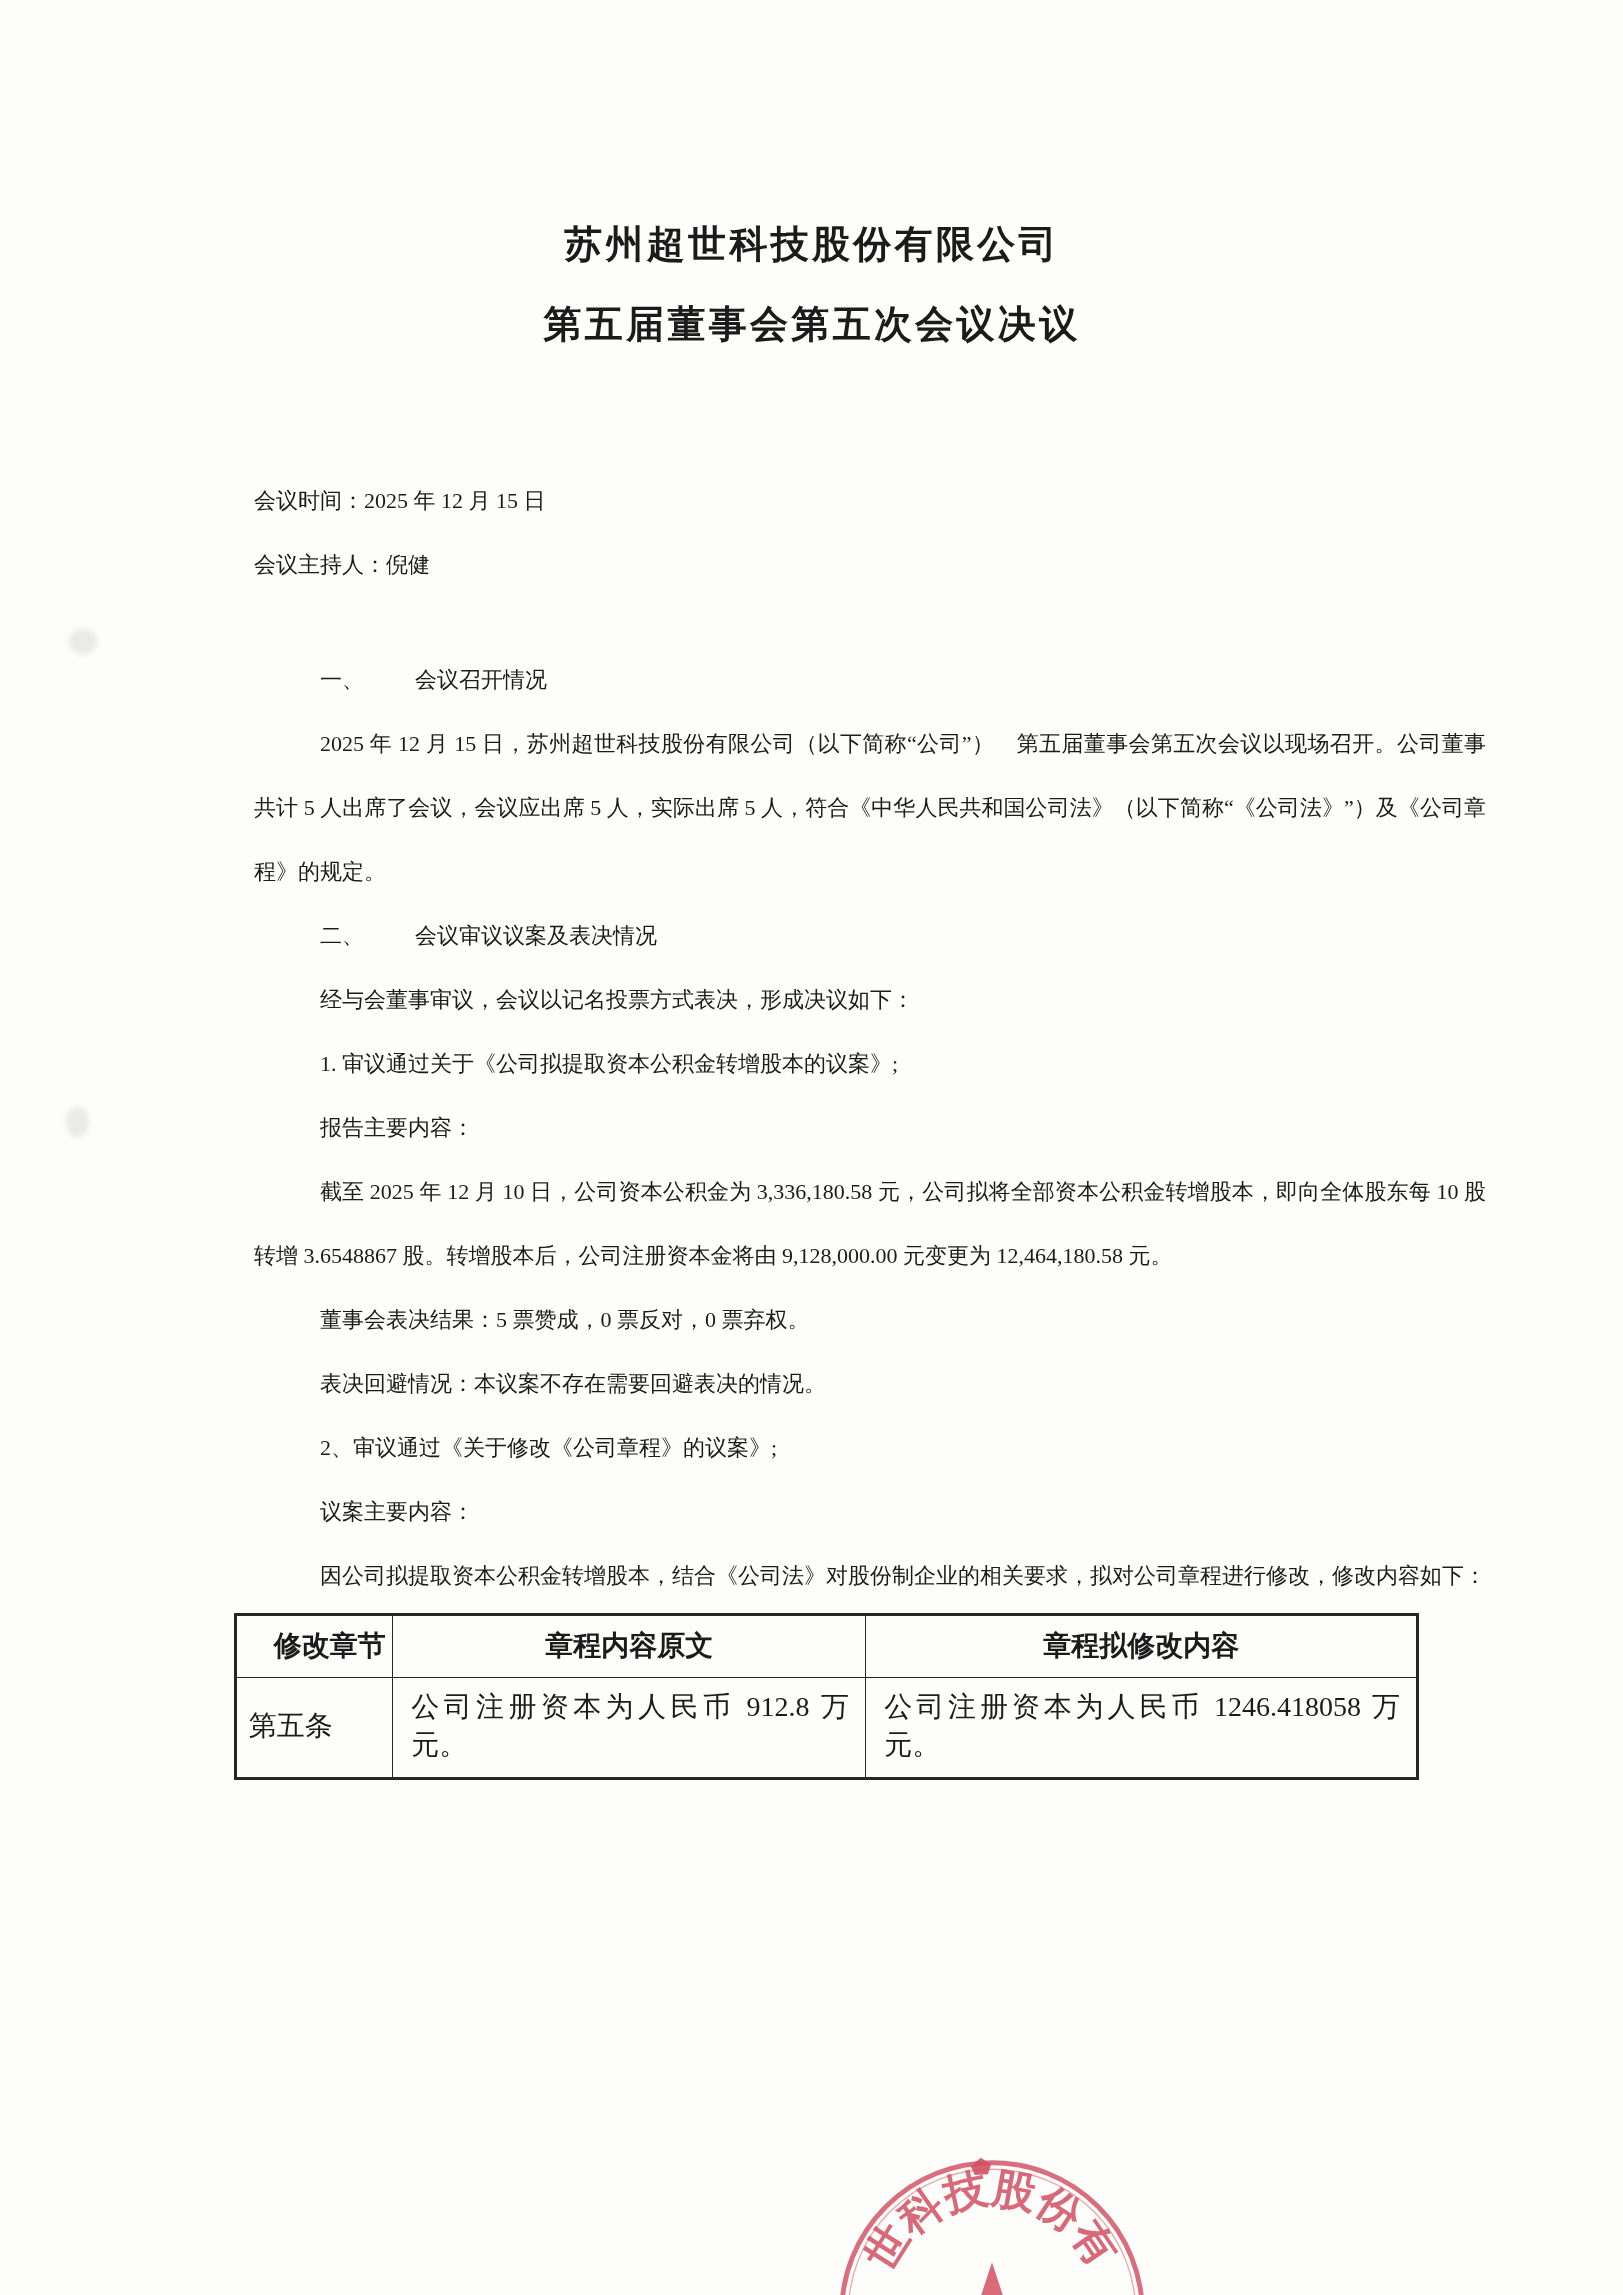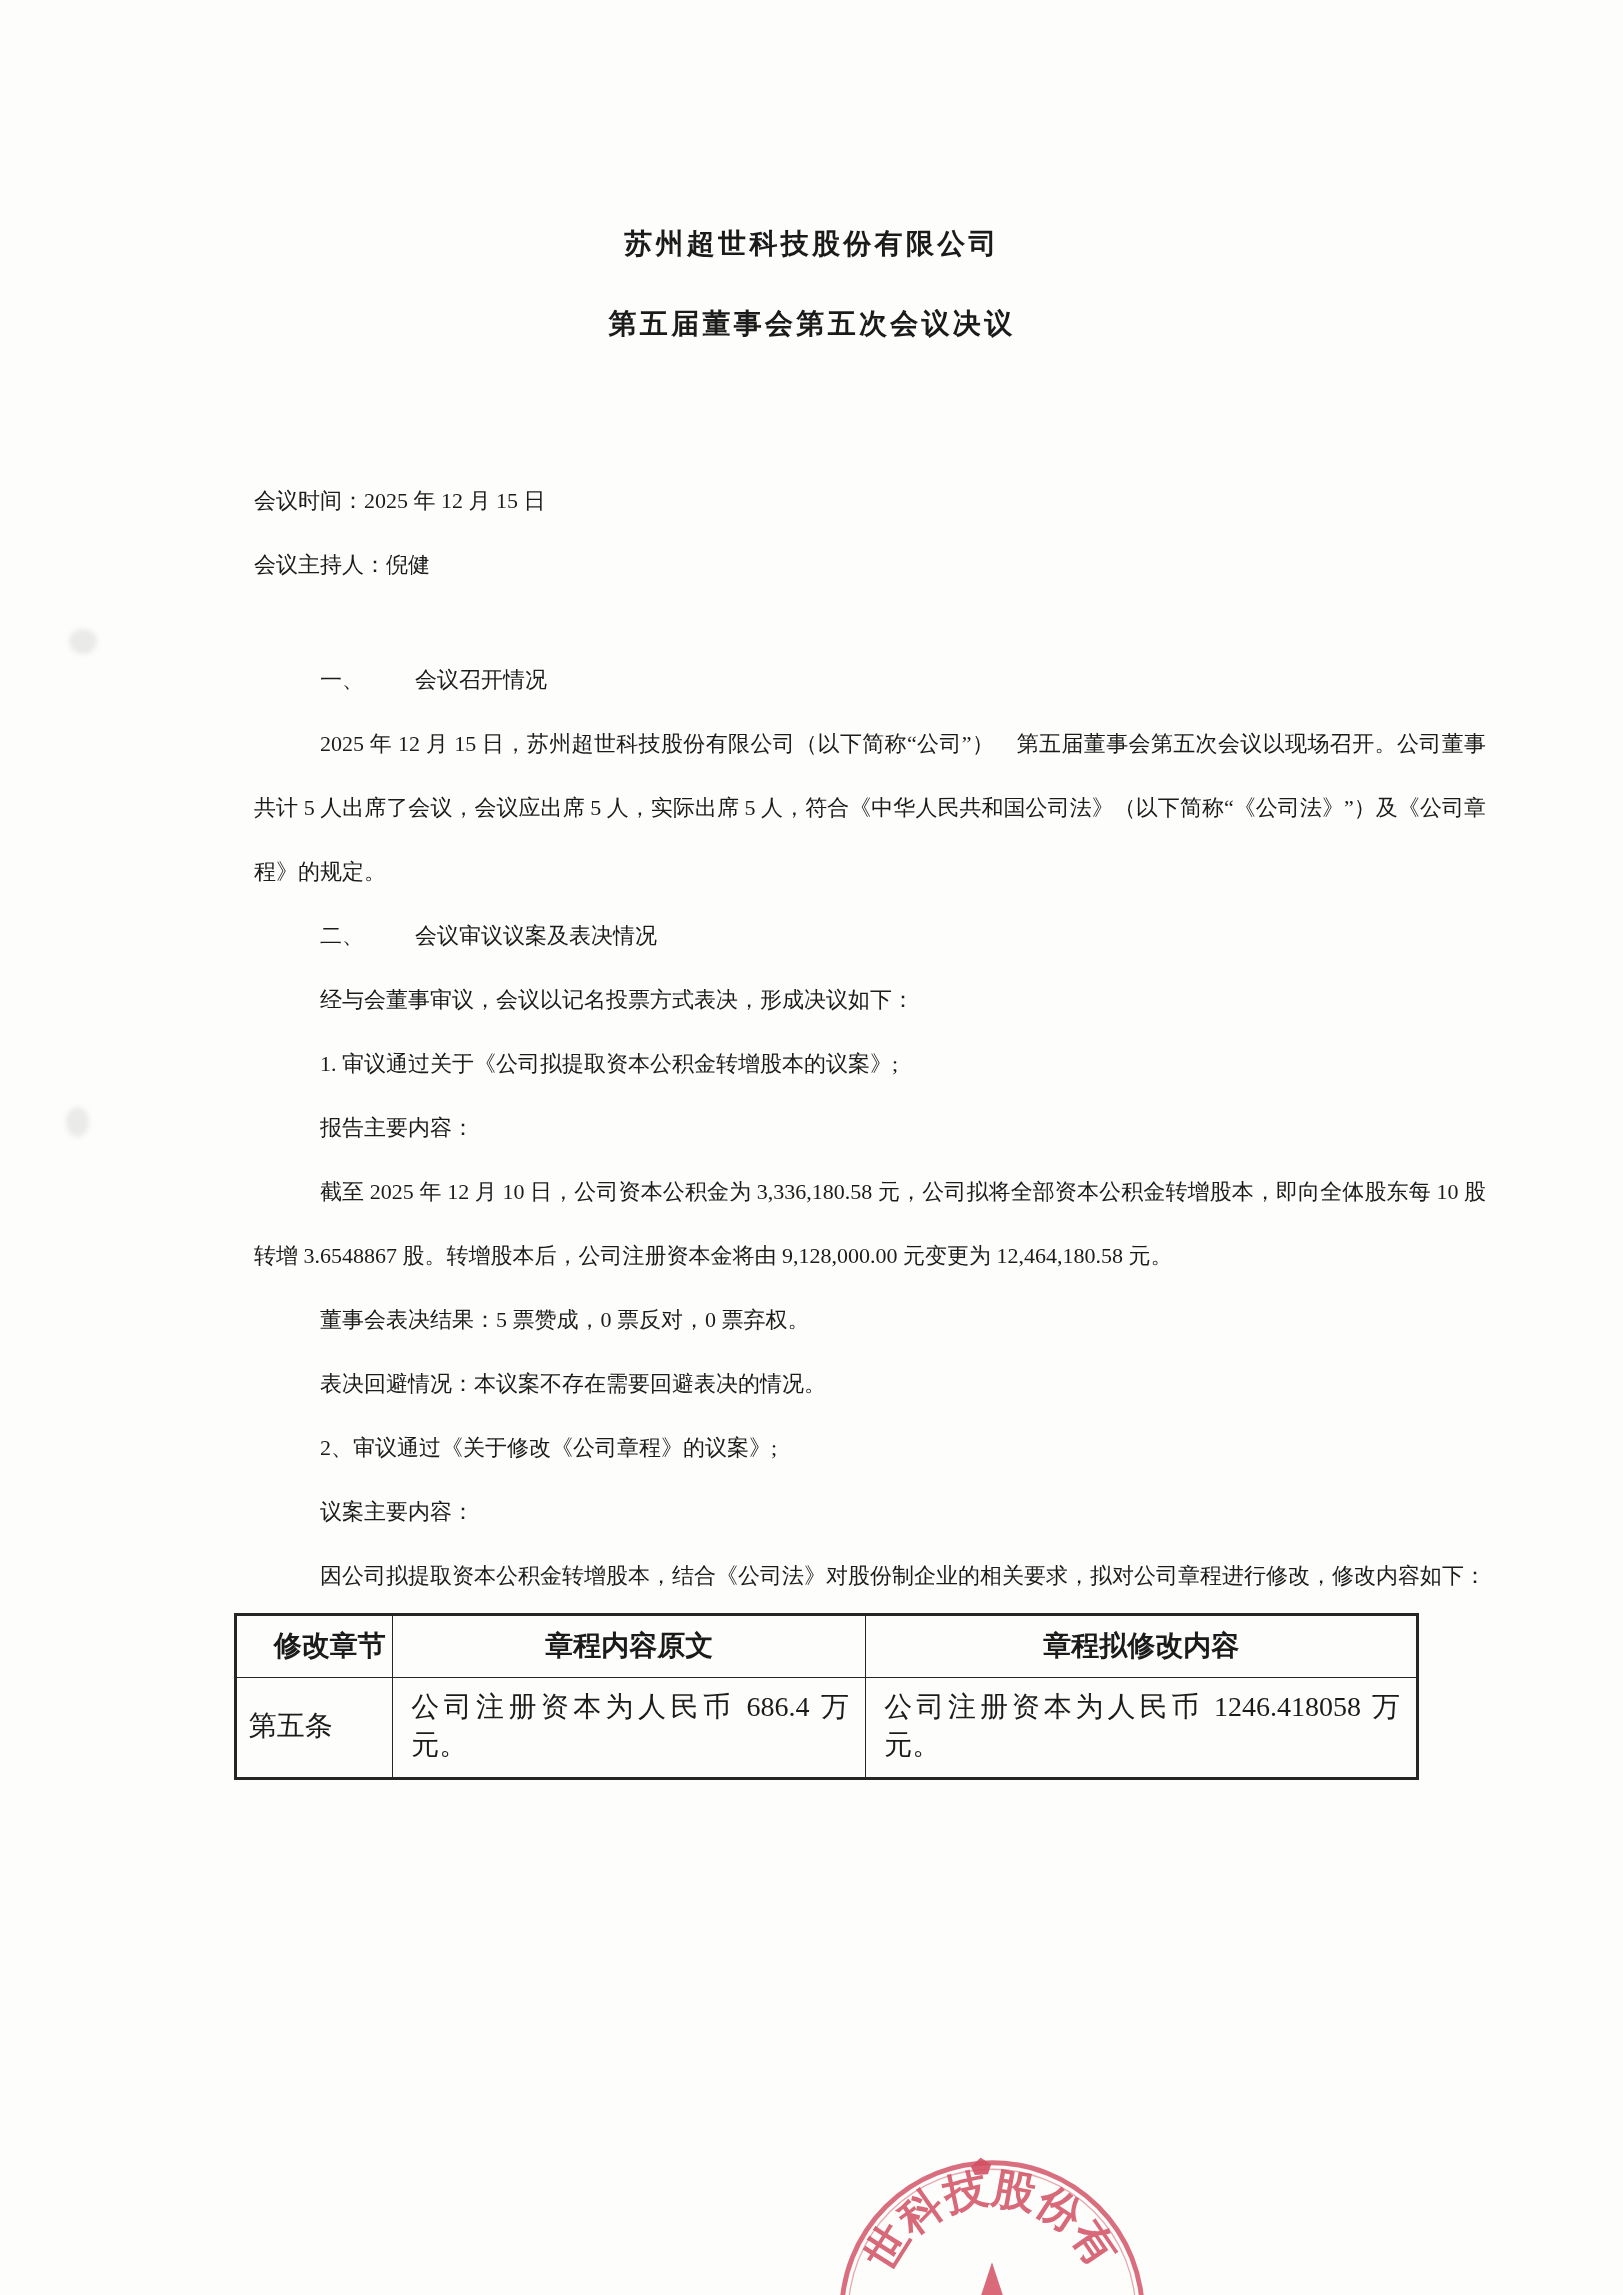--- a/index.html
+++ b/index.html
@@ -9,21 +9,21 @@
     background:#fdfdfc;
     color:#1b1b1b;
     font-family:"Liberation Serif","DejaVu Serif",serif;
     overflow:hidden;
     margin:0 auto;
   }
   p{margin:0;}
   .title{
     margin:221px 0 0;
     text-align:center;
-    font-size:28px;line-height:46px;
+    font-size:38px;line-height:46px;
     font-weight:700;letter-spacing:3.3px;
   }
   .title2{margin-top:34px;}
   .content{margin:122px 138px 0 254px;}
   .info,.para,.sec-heading{
     font-size:22px;line-height:64px;
     text-align:justify;
   }
   .para{text-indent:66px;}
   .sec-heading{font-weight:400;text-indent:66px;}
@@ -107,21 +107,21 @@
       <thead>
         <tr>
           <th class="c1">修改章节</th>
           <th>章程内容原文</th>
           <th>章程拟修改内容</th>
         </tr>
       </thead>
       <tbody>
         <tr>
           <td class="c1">第五条</td>
-          <td>公司注册资本为人民币 686.4 万元。</td>
+          <td>公司注册资本为人民币 912.8 万元。</td>
           <td>公司注册资本为人民币 1246.418058 万元。</td>
         </tr>
       </tbody>
     </table>
 
 
   </div>
 
   <svg class="seal" viewBox="0 0 400 180" width="328" height="147">
     <g fill="none" stroke="#d25063" opacity="0.82">

